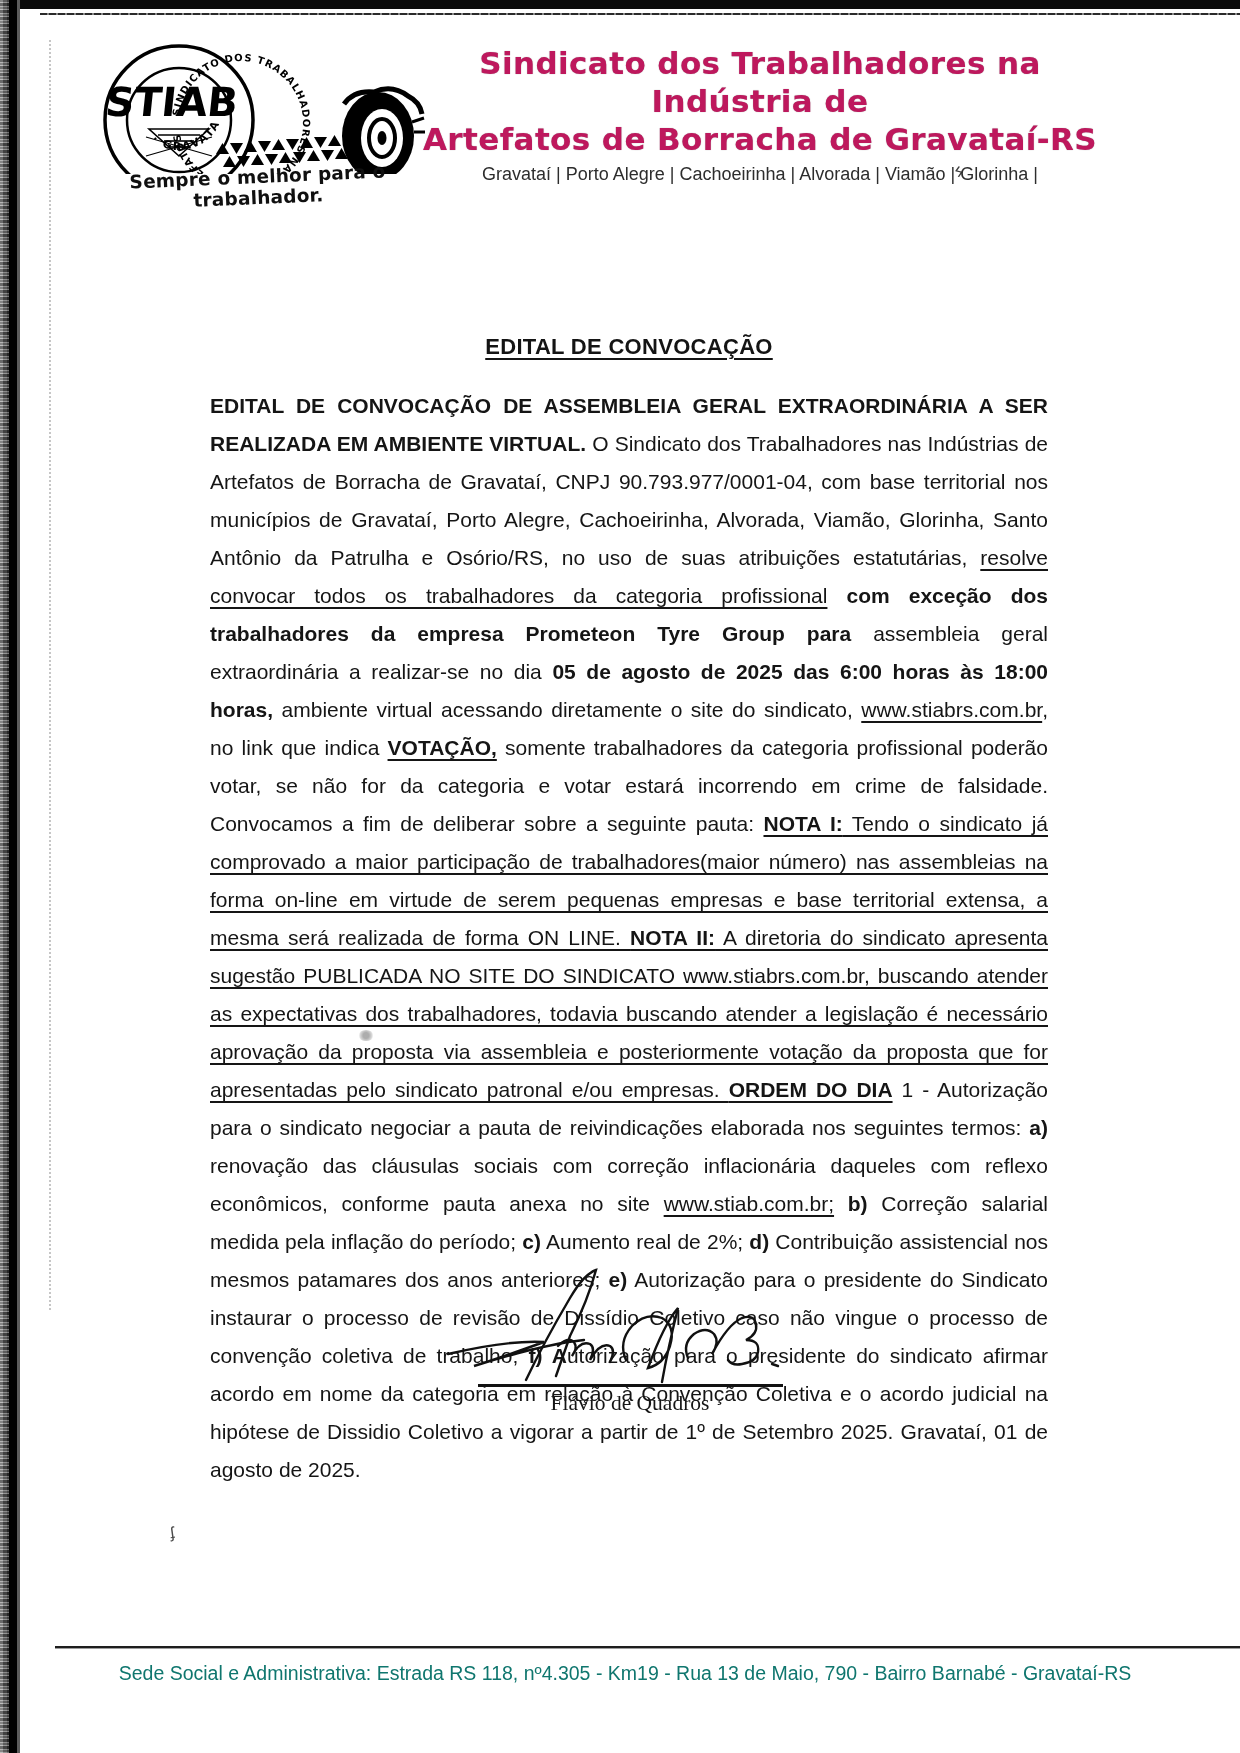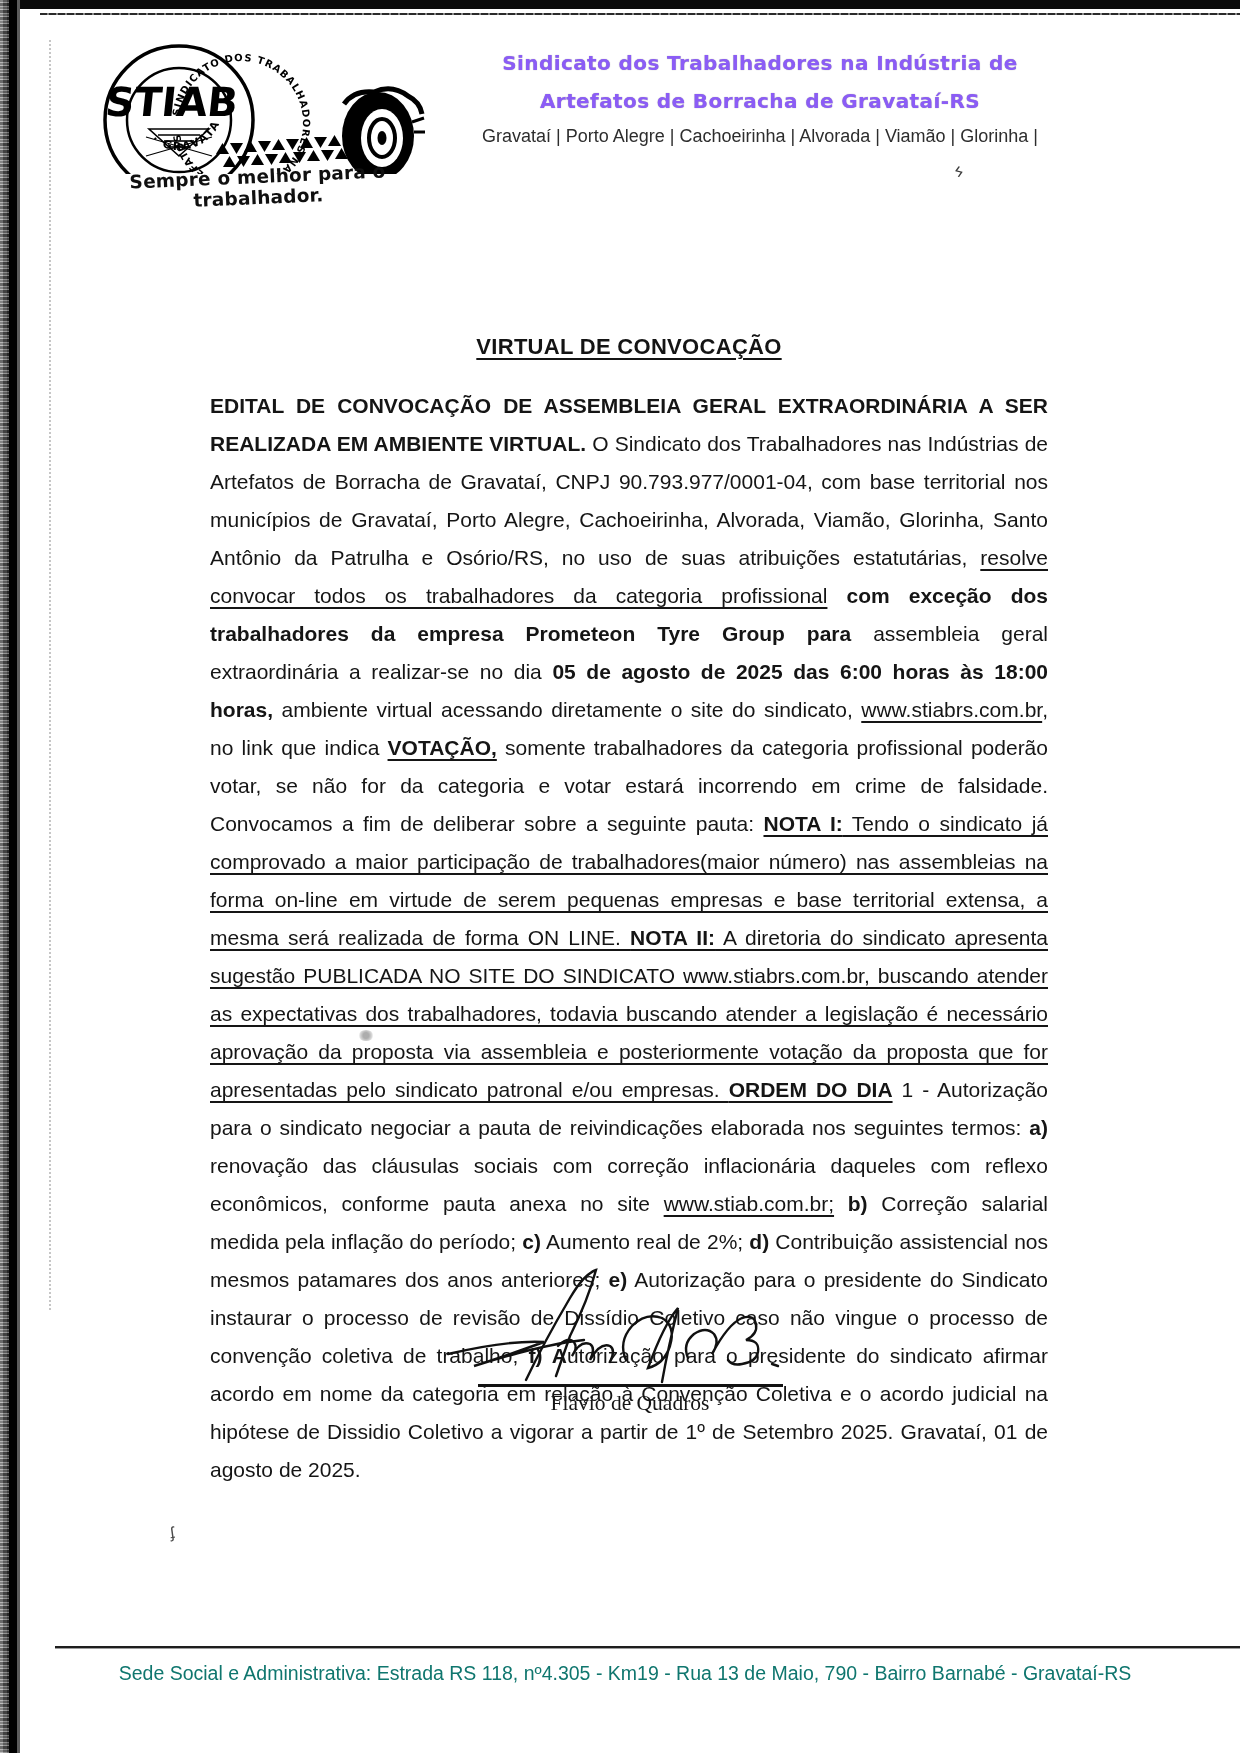--- a/index.html
+++ b/index.html
@@ -19,22 +19,22 @@
   .pen-mark-2{position:absolute;left:170px;top:1524px;font-size:16px;color:#4a4a4a;transform:rotate(-8deg);}
   .smudge{position:absolute;left:358px;top:1030px;width:16px;height:11px;border-radius:50%;
       background:radial-gradient(circle,#6a6a6a 0 30%,#b9b9b9 60%,transparent 75%);opacity:.55;}
 
   
   .logo-svg{position:absolute;left:86px;top:34px;width:340px;height:140px;}
   .logo-tagline{position:absolute;left:98px;top:166px;width:320px;text-align:center;
       font-family:"DejaVu Sans",sans-serif;font-weight:bold;font-size:18.5px;color:#101010;
       transform:rotate(-2.5deg);letter-spacing:.2px;}
   .header-text{position:absolute;left:412px;top:44px;width:696px;text-align:center;}
-  .org-name{font-family:"DejaVu Sans",sans-serif;font-weight:800;font-size:20px;line-height:38px;
-      color:#8b5cf6;letter-spacing:.4px;margin:0;text-shadow:0 0 1px #9d9d9d;}
+  .org-name{font-family:"DejaVu Sans",sans-serif;font-weight:800;font-size:31px;line-height:38px;
+      color:#be185d;letter-spacing:.4px;margin:0;text-shadow:0 0 1px #9d9d9d;}
   .territories{font-size:18px;line-height:22px;color:#2d2d2d;margin:5px 0 0 0;font-weight:500;}
 
   
   .doc{position:absolute;left:210px;top:334px;width:838px;}
   .doc-title{font-size:22px;font-weight:bold;text-align:center;margin:0 0 27px 0;
       text-decoration:underline;text-decoration-thickness:2px;text-underline-offset:4px;letter-spacing:.3px;}
   .doc-body{font-size:21px;line-height:38px;text-align:justify;margin:0;color:#151515;}
   .doc-body .b{font-weight:bold;margin-top:24px;}
   .doc-body .u{text-decoration:underline;text-decoration-thickness:1.8px;text-underline-offset:4px;}
 
@@ -126,21 +126,21 @@
   </svg>
   <div class="logo-tagline">Sempre o melhor para o trabalhador.</div>
 
   <div class="header-text">
     <p class="org-name">Sindicato dos Trabalhadores na Indústria de</p>
     <p class="org-name">Artefatos de Borracha de Gravataí-RS</p>
     <p class="territories">Gravataí | Porto Alegre | Cachoeirinha | Alvorada | Viamão | Glorinha |</p>
   </div>
 
   <div class="doc">
-    <h2 class="doc-title">VIRTUAL DE CONVOCAÇÃO</h2>
+    <h2 class="doc-title">EDITAL DE CONVOCAÇÃO</h2>
     <p class="doc-body"><span class="b">EDITAL DE CONVOCAÇÃO DE ASSEMBLEIA GERAL EXTRAORDINÁRIA A SER REALIZADA EM AMBIENTE VIRTUAL.</span><span> O Sindicato dos Trabalhadores nas Indústrias de Artefatos de Borracha de Gravataí, CNPJ 90.793.977/0001-04, com base territorial nos municípios de Gravataí, Porto Alegre, Cachoeirinha, Alvorada, Viamão, Glorinha, Santo Antônio da Patrulha e Osório/RS, no uso de suas atribuições estatutárias, </span><span class="u">resolve convocar todos os trabalhadores da categoria profissional</span><span class="b"> com exceção dos trabalhadores da empresa Prometeon Tyre Group para </span><span>assembleia geral extraordinária a realizar-se no dia </span><span class="b">05 de agosto de 2025 das 6:00 horas às 18:00 horas,</span><span> ambiente virtual acessando diretamente o site do sindicato, </span><span class="u">www.stiabrs.com.br</span><span>, no link que indica </span><span class="b u">VOTAÇÃO,</span><span> somente trabalhadores da categoria profissional poderão votar, se não for da categoria e votar estará incorrendo em crime de falsidade. Convocamos a fim de deliberar sobre a seguinte pauta: </span><span class="b u">NOTA I:</span><span class="u"> Tendo o sindicato já comprovado a maior participação de trabalhadores(maior número) nas assembleias na forma on-line em virtude de serem pequenas empresas e base territorial extensa, a mesma será realizada de forma ON LINE. </span><span class="b u">NOTA II:</span><span class="u"> A diretoria do sindicato apresenta sugestão PUBLICADA NO SITE DO SINDICATO www.stiabrs.com.br, buscando atender as expectativas dos trabalhadores, todavia buscando atender a legislação é necessário aprovação da proposta via assembleia e posteriormente votação da proposta que for apresentadas pelo sindicato patronal e/ou empresas. </span><span class="b u">ORDEM DO DIA</span><span> 1 - Autorização para o sindicato negociar a pauta de reivindicações elaborada nos seguintes termos: </span><span class="b">a)</span><span> renovação das cláusulas sociais com correção inflacionária daqueles com reflexo econômicos, conforme pauta anexa no site </span><span class="u">www.stiab.com.br;</span><span> </span><span class="b">b)</span><span> Correção salarial medida pela inflação do período; </span><span class="b">c)</span><span> Aumento real de 2%; </span><span class="b">d)</span><span> Contribuição assistencial nos mesmos patamares dos anos anteriores; </span><span class="b">e)</span><span> Autorização para o presidente do Sindicato instaurar o processo de revisão de Dissídio Coletivo caso não vingue o processo de convenção coletiva de trabalho; </span><span class="b">f) A</span><span>utorização para o presidente do sindicato afirmar acordo em nome da categoria em relação à Convenção Coletiva e o acordo judicial na hipótese de Dissidio Coletivo a vigorar a partir de 1º de Setembro 2025. Gravataí, 01 de agosto de 2025.</span></p>
   </div>
 
   <div class="sig-block">
     <svg class="sig-svg" viewBox="0 0 400 126">
       <g fill="none" stroke="#111" stroke-width="2.4" stroke-linecap="round">
         <path d="M18 92 q60 -14 96 -12 q-44 16 -70 24 q70 -22 110 -26"></path>
         <path d="M96 118 q18 -38 44 -82 q14 -24 26 -28 q-8 30 -26 66 l-14 40"></path>
         <path d="M128 84 q10 -10 16 -4 q4 6 -2 14 q8 -16 18 -12 q6 4 0 16 q10 -18 20 -14 q6 4 0 16"></path>
         <path d="M196 98 q-8 -18 6 -34 q14 -14 30 -8 q14 8 8 28 q-6 18 -22 22 q16 -44 30 -60 q-10 40 -16 74"></path>

